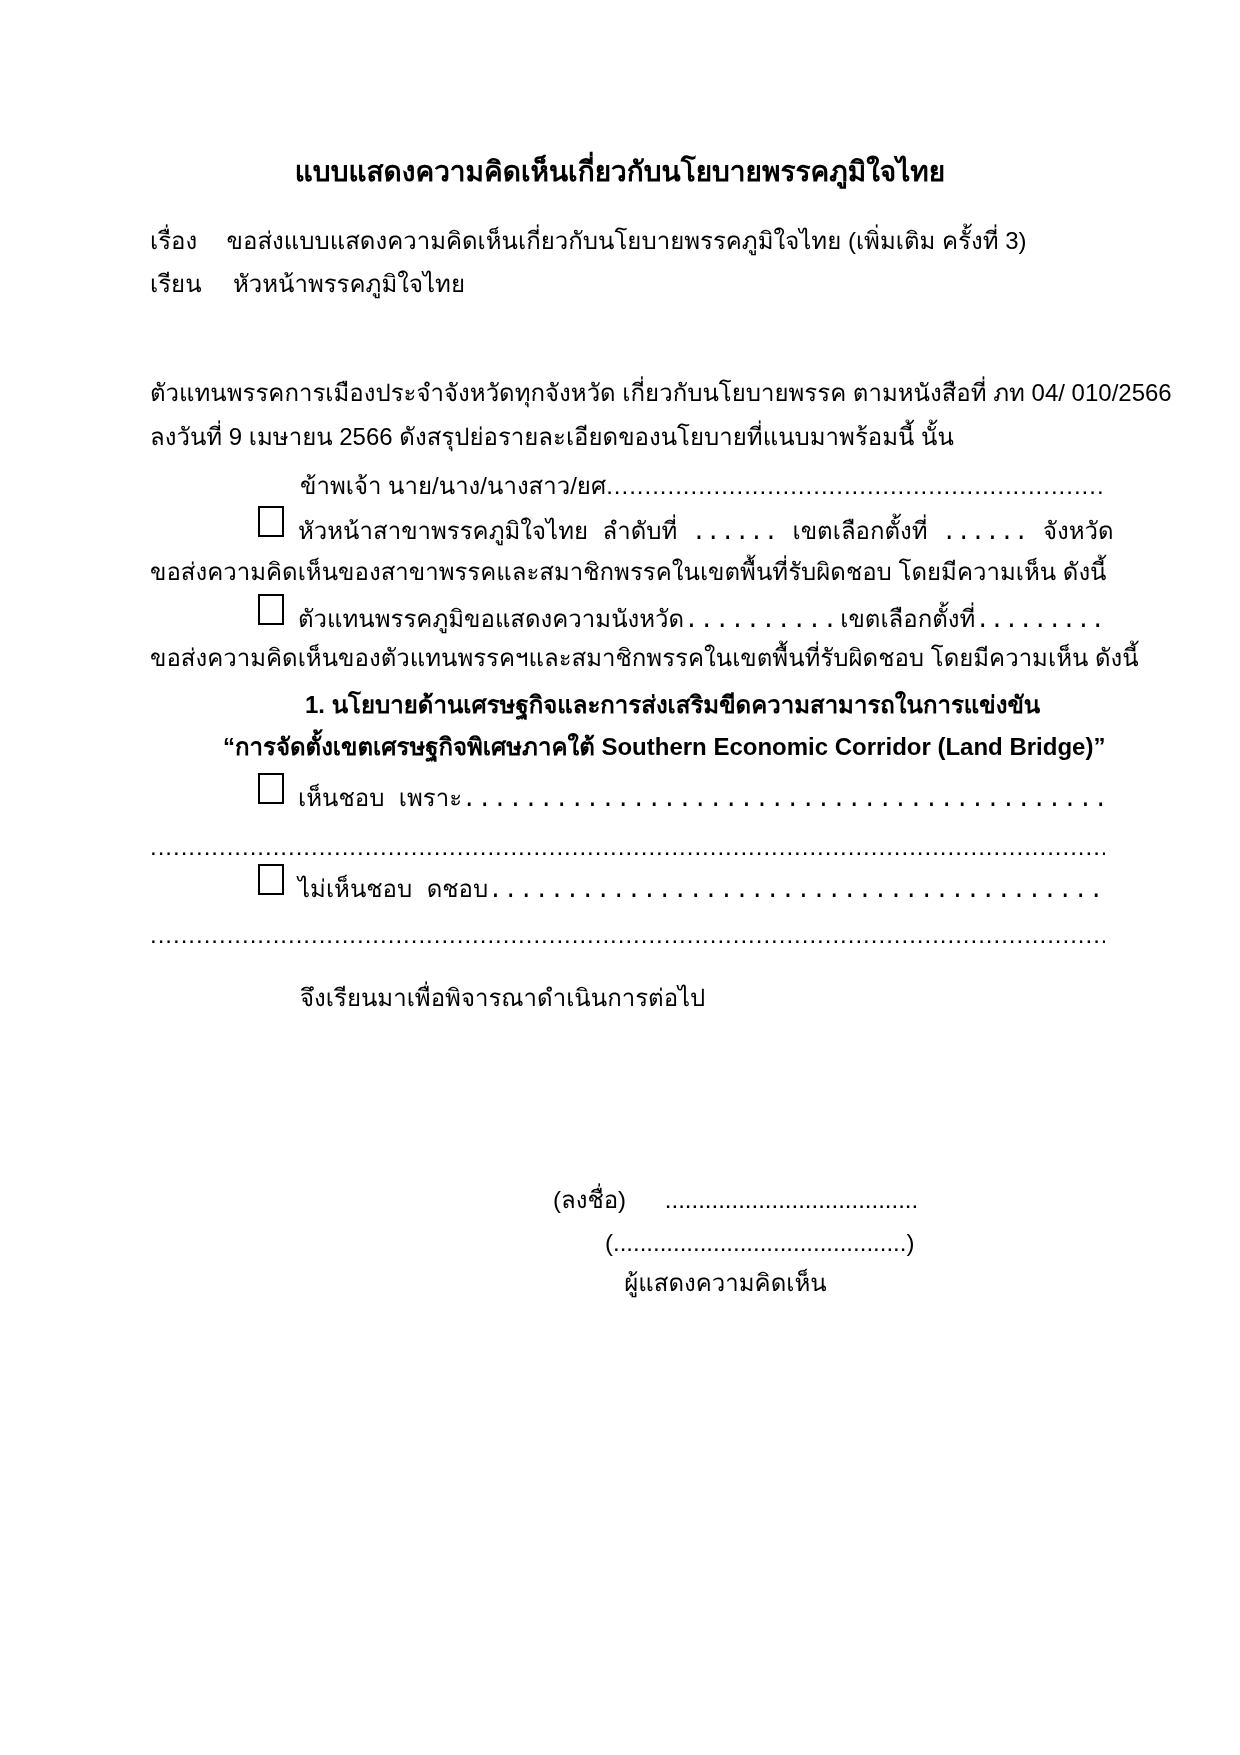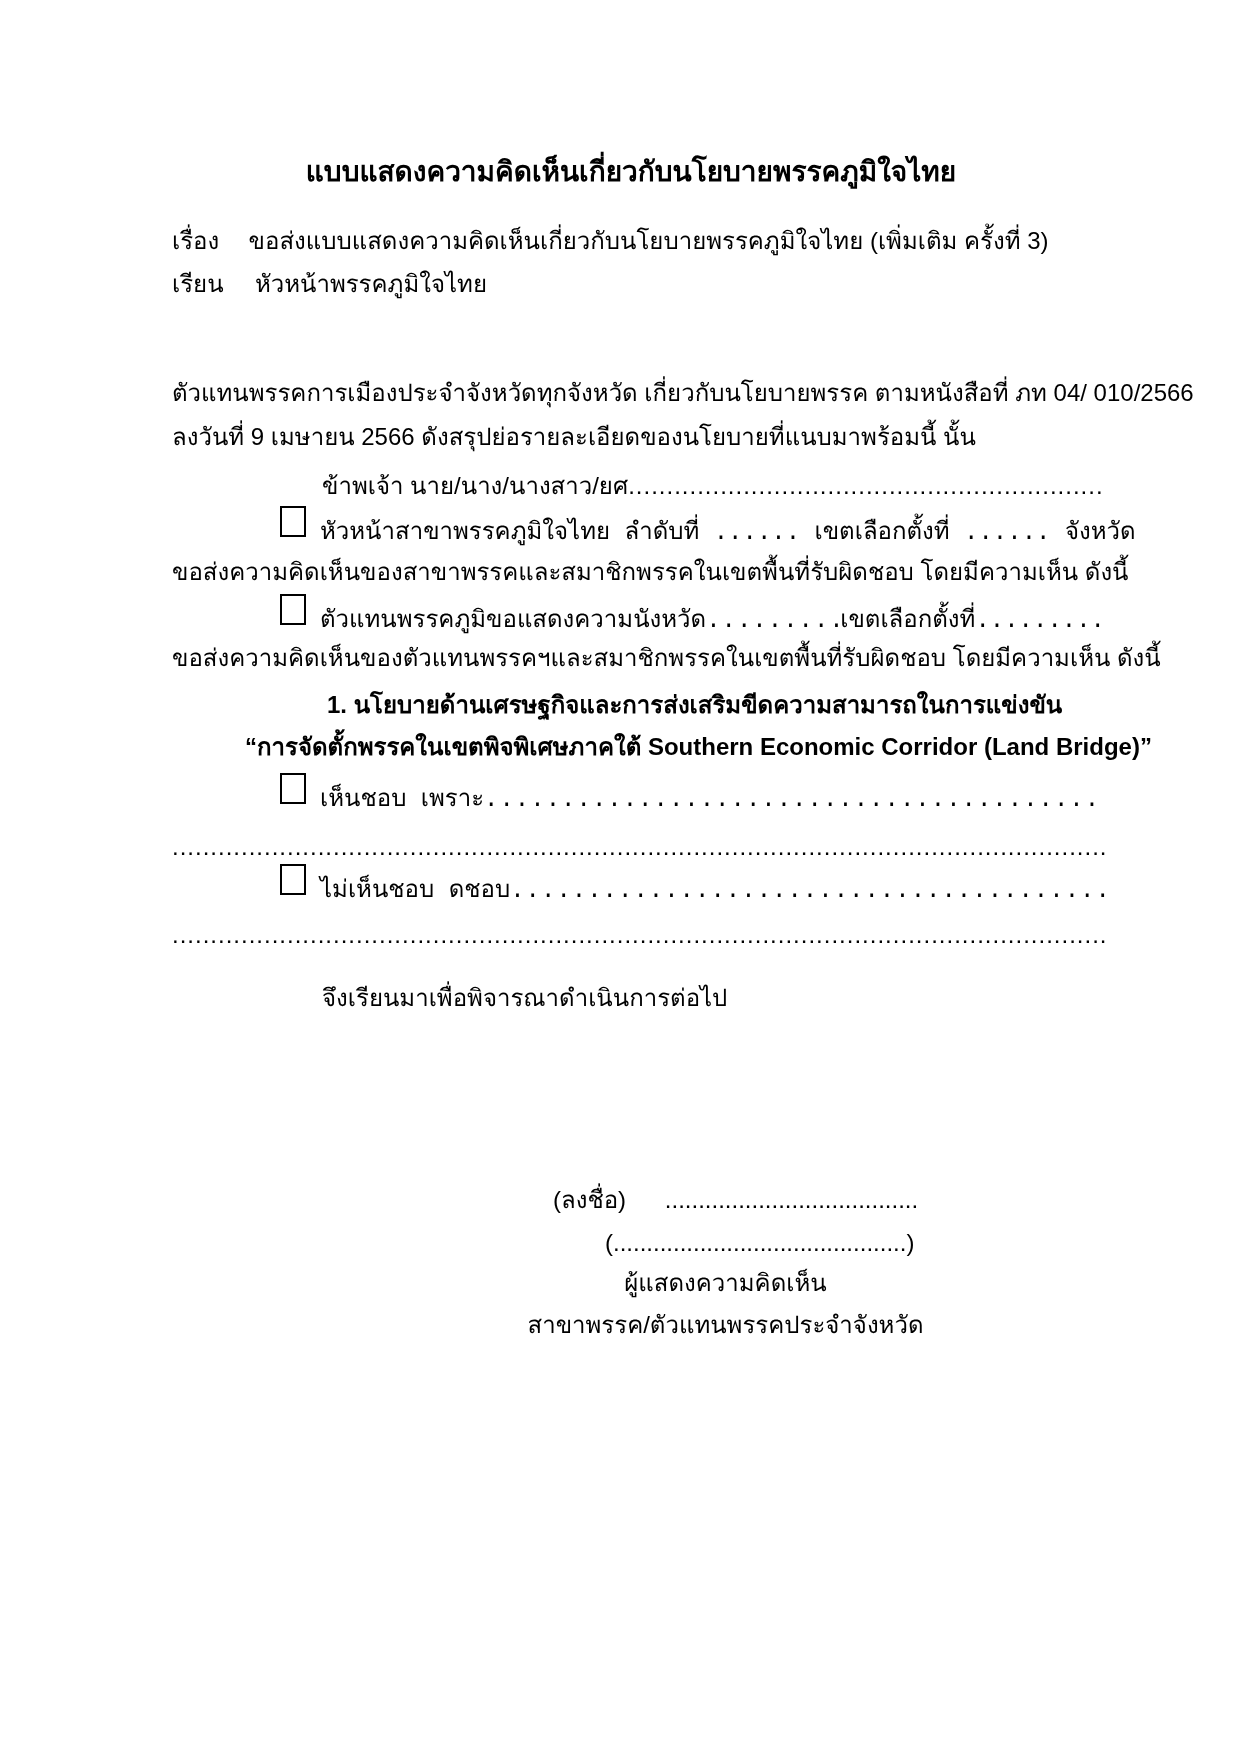--- a/index.html
+++ b/index.html
@@ -17,21 +17,20 @@
     font-size: 24px;
     overflow: hidden;
   }
   .ln {
     position: absolute;
     left: 150px;
     right: 135px;
     height: 44px;
     line-height: 44px;
     white-space: nowrap;
-    margin-left: 22px;
   }
   .ln.full {
     left: 0;
     right: 0;
   }
   .center { text-align: center; }
   .bold { font-weight: bold; }
   .title { font-size: 28px; }
 
   
@@ -116,21 +115,21 @@
 
   <div class="ln dotrow indent-cb" style="top:596px">
     <span class="cb"></span>
     <span class="txt">ตัวแทนพรรคภูมิขอแสดงความนังหวัด</span>
     <span class="dotfill">............................................................................................................................................................................................................................................................................................................................................................................................................</span>
     <span class="txt">เขตเลือกตั้งที่.........</span>
   </div>
   <div class="ln" style="top:636px">ขอส่งความคิดเห็นของตัวแทนพรรคฯและสมาชิกพรรคในเขตพื้นที่รับผิดชอบ โดยมีความเห็น ดังนี้</div>
 
   <div class="ln bold indent-head" style="top:683px">1. นโยบายด้านเศรษฐกิจและการส่งเสริมขีดความสามารถในการแข่งขัน</div>
-  <div class="ln bold indent-quote" style="top:725px">“การจัดตั้กพรรคในเขตพิจพิเศษภาคใต้ Southern Economic Corridor (Land Bridge)”</div>
+  <div class="ln bold indent-quote" style="top:725px">“การจัดตั้งเขตเศรษฐกิจพิเศษภาคใต้ Southern Economic Corridor (Land Bridge)”</div>
 
   <div class="ln dotrow indent-cb" style="top:775px">
     <span class="cb"></span>
     <span class="txt">เห็นชอบ เพราะ</span>
     <span class="dotfill">............................................................................................................................................................................................................................................................................................................................................................................................................</span>
   </div>
   <div class="ln dotrow" style="top:825px">
     <span class="dotfill">............................................................................................................................................................................................................................................................................................................................................................................................................</span>
   </div>
 
@@ -150,15 +149,14 @@
     <span class="sign-label">(ลงชื่อ)</span>
     <span>......................................</span>
   </div>
 
   <div class="sigline name-row" style="top:1221px">
     <span>(............................................)</span>
   </div>
 
   <div class="sigline sig-center" style="top:1261px">ผู้แสดงความคิดเห็น</div>
 
-  <div class="sigline sig-center" style="top:1303px">สาขาพรรค/ตัวแทนพรรคประจำจังหวัด</div>
 
 </div>
 
 </body></html>

